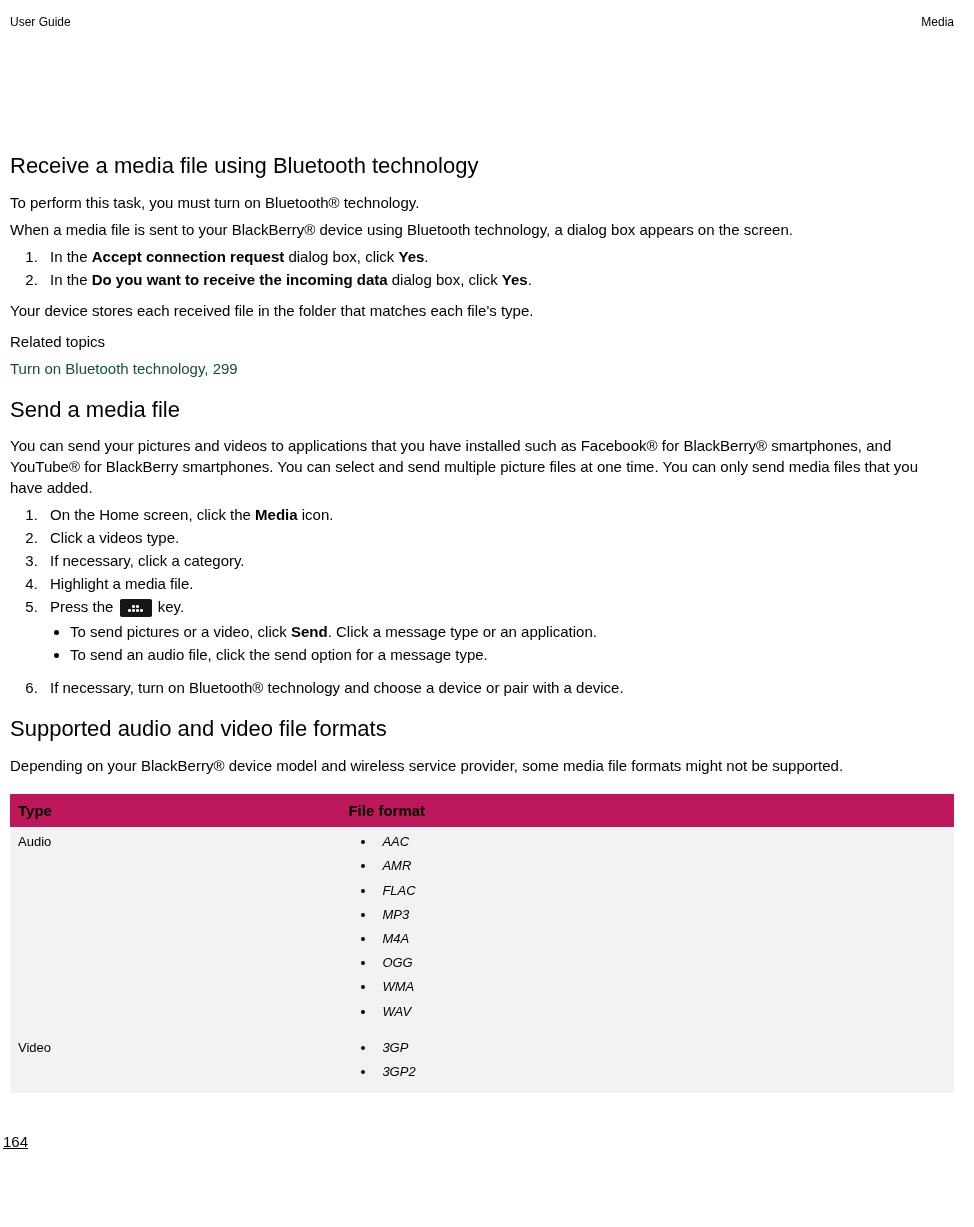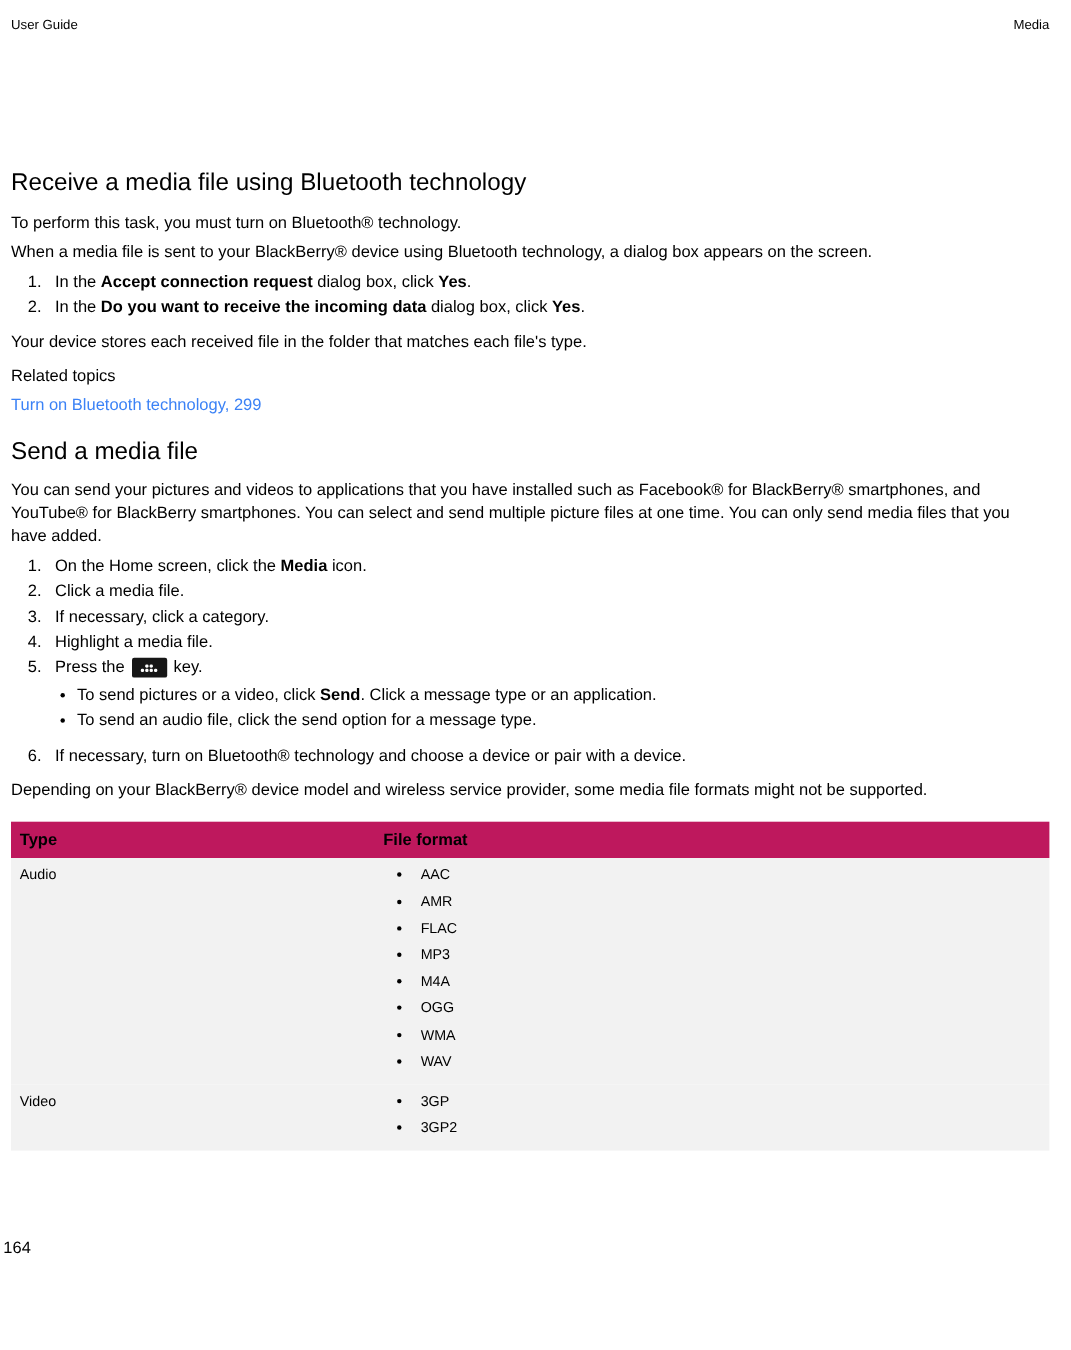--- a/index.html
+++ b/index.html
@@ -54,21 +54,21 @@
     }
     ul.bullet > li {
       padding-left: 0;
       margin-bottom: 2px;
     }
     .related-heading {
       font-weight: normal;
       margin-top: 10px;
     }
     .link {
-      color: #3b82f6;
+      color: #14532d;
       text-decoration: none;
     }
     .icon-key {
       display: inline-flex;
       vertical-align: middle;
       background: #161616;
       width: 32px;
       height: 18px;
       border-radius: 2px;
       align-items: center;
@@ -118,25 +118,27 @@
     table.formats .col-type {
       width: 35%;
     }
     table.formats ul {
       list-style-type: disc;
       padding-left: 28px;
     }
     table.formats ul li {
       margin-bottom: 6px;
       padding-left: 6px;
+      font-style: italic;
     }
     .footer {
-      margin-top: 78px;
+      margin-top: 38px;
       padding: 0 0 0 3px;
       font-size: 15px;
+      text-decoration: underline;
     }
     .inline-bold {
       font-weight: bold;
     }
   </style>
 </head>
 <body>
 
 <div class="header-row">
   <span>User Guide</span>
@@ -156,21 +158,21 @@
     <p>Your device stores each received file in the folder that matches each file's type.</p>
     <p class="related-heading">Related topics</p>
     <a href="#" class="link">Turn on Bluetooth technology, 299</a>
   </div>
 
   <div>
     <h2 class="section-heading">Send a media file</h2>
     <p>You can send your pictures and videos to applications that you have installed such as Facebook® for BlackBerry® smartphones, and YouTube® for BlackBerry smartphones. You can select and send multiple picture files at one time. You can only send media files that you have added.</p>
     <ol>
       <li><span>On the Home screen, click the </span><span class="inline-bold">Media</span><span> icon.</span></li>
-      <li>Click a media file.</li>
+      <li>Click a videos type.</li>
       <li>If necessary, click a category.</li>
       <li>Highlight a media file.</li>
       <li>
         <span>Press the </span><span class="icon-key">
             <span class="dots-grid">
               <span class="dot hidden"></span>
               <span class="dot"></span>
               <span class="dot"></span>
               <span class="dot hidden"></span>
               <span class="dot"></span>
@@ -182,20 +184,21 @@
         <ul class="bullet">
           <li><span>To send pictures or a video, click </span><span class="inline-bold">Send</span><span>. Click a message type or an application.</span></li>
           <li>To send an audio file, click the send option for a message type.</li>
         </ul>
       </li>
       <li>If necessary, turn on Bluetooth® technology and choose a device or pair with a device.</li>
     </ol>
   </div>
 
   <div>
+    <h2 class="section-heading">Supported audio and video file formats</h2>
     <p>Depending on your BlackBerry® device model and wireless service provider, some media file formats might not be supported.</p>
 
     <table class="formats">
       <thead>
         <tr>
           <th class="col-type">Type</th>
           <th>File format</th>
         </tr>
       </thead>
       <tbody>

